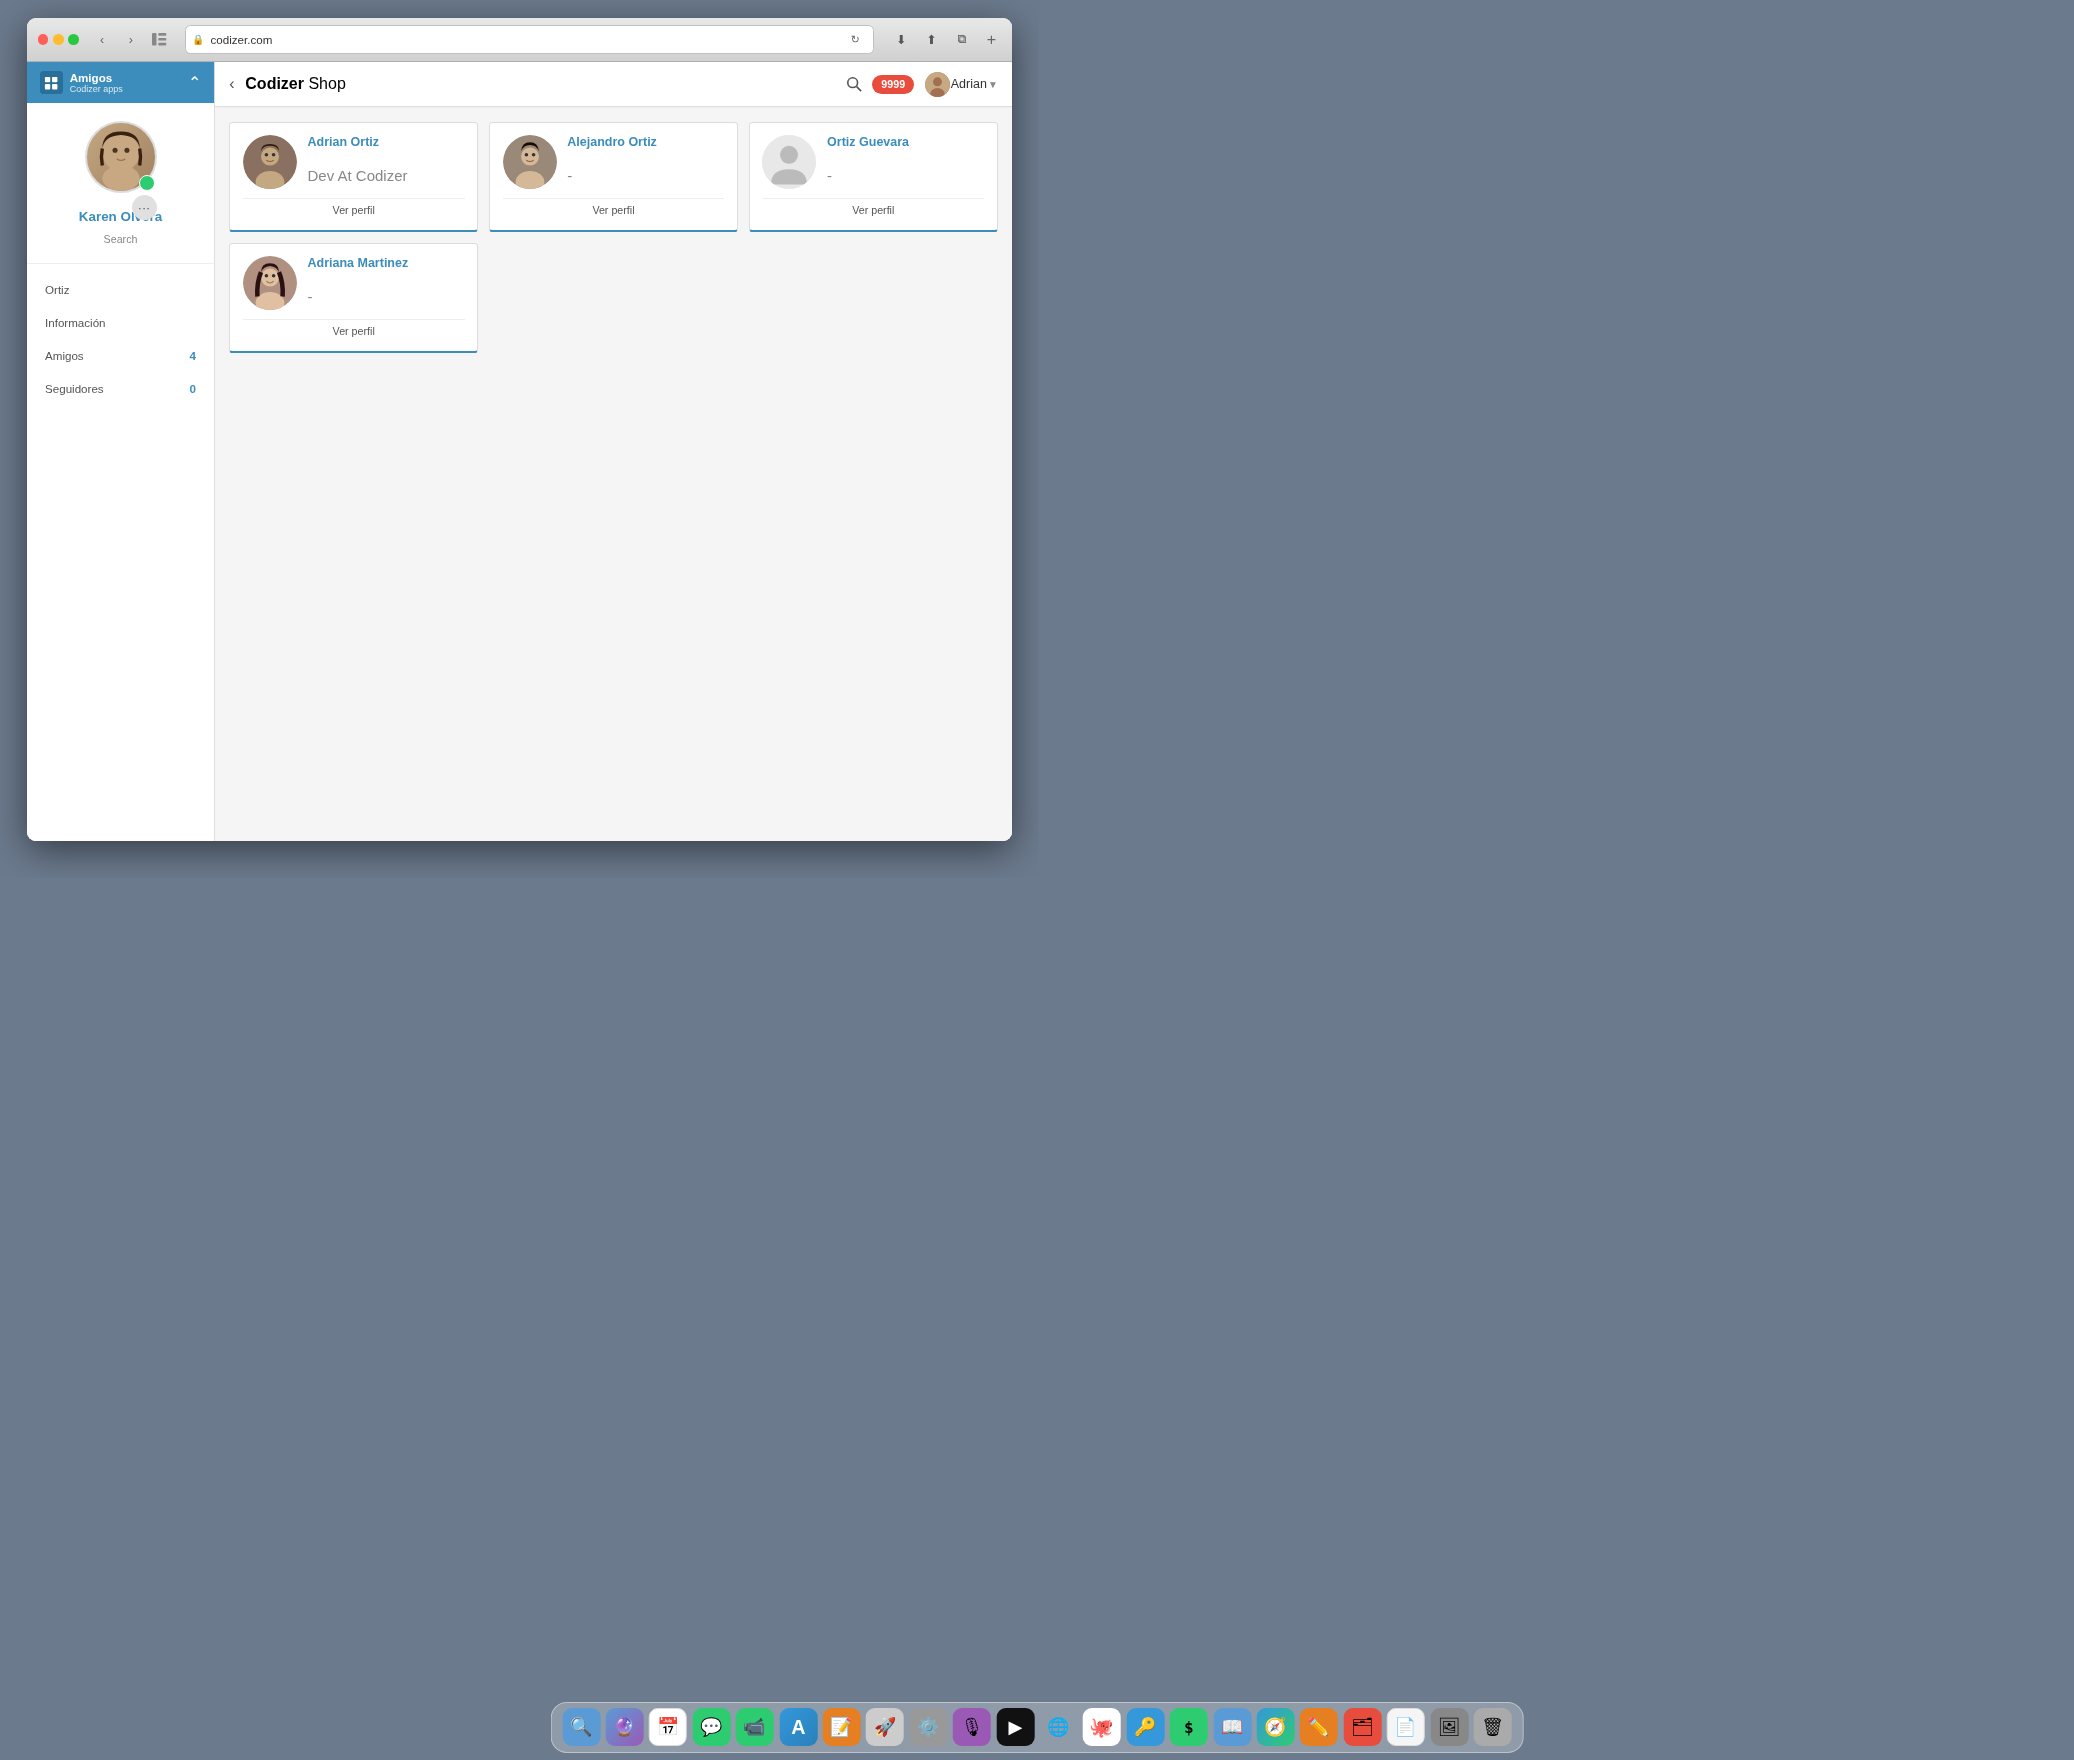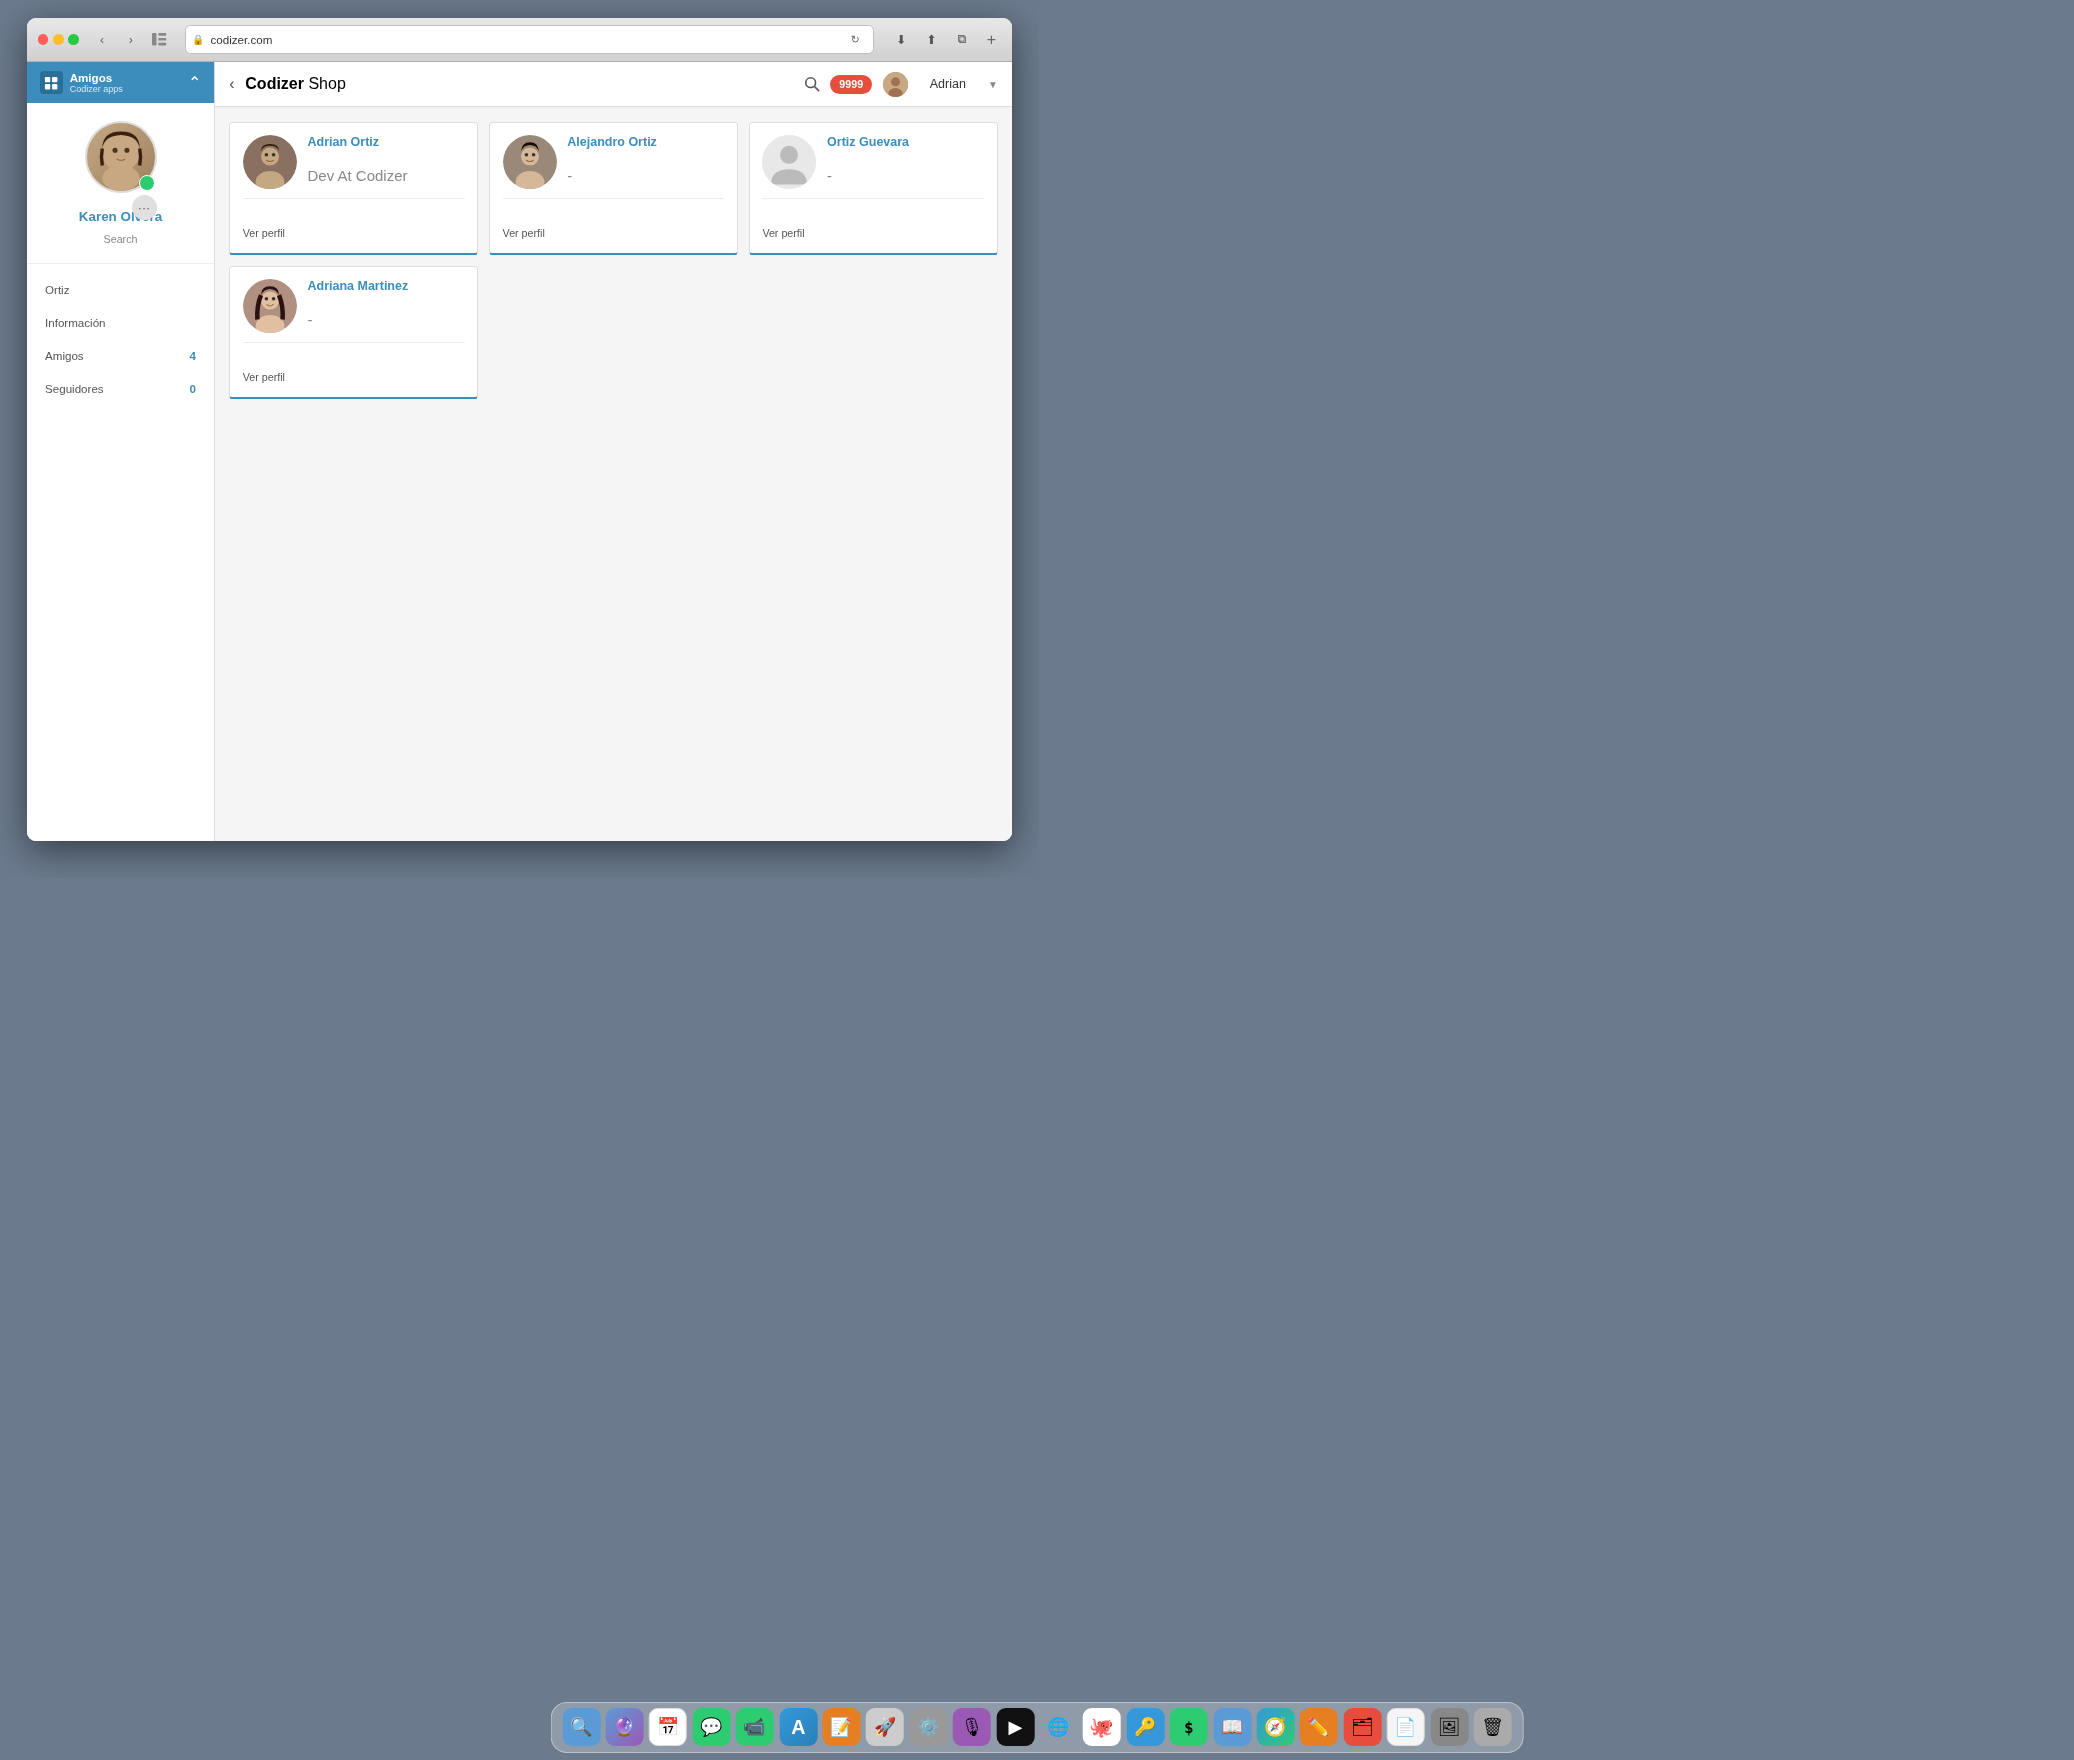--- a/index.html
+++ b/index.html
@@ -352,21 +352,21 @@
       color: white;
       font-size: 10.7px;
       font-weight: 700;
       padding: 3.6px 9px;
       border-radius: 18px;
     }
 
     .user-menu {
       display: flex;
       align-items: center;
-      gap: 22px;
+      gap: 1px;
       cursor: pointer;
       color: #333;
       font-size: 12.5px;
     }
 
     .user-avatar-small {
       width: 25px;
       height: 25px;
       border-radius: 50%;
       background: linear-gradient(135deg, #c4a882, #8a7060);
@@ -460,21 +460,22 @@
     }
 
     .friend-role {
       color: #888;
       font-size: 15px;
       margin-top: 18px;
     }
 
     .friend-card-footer {
       border-top: 0.9px solid #eee;
-      padding-top: 25px;
+      padding-top: 2px;
+      text-align: center;
     }
 
     .ver-perfil-link {
       color: #555;
       font-size: 10.7px;
       cursor: pointer;
       text-decoration: none;
     }
     .face-4 { background: linear-gradient(135deg, #c4a882, #a08060); }
 

